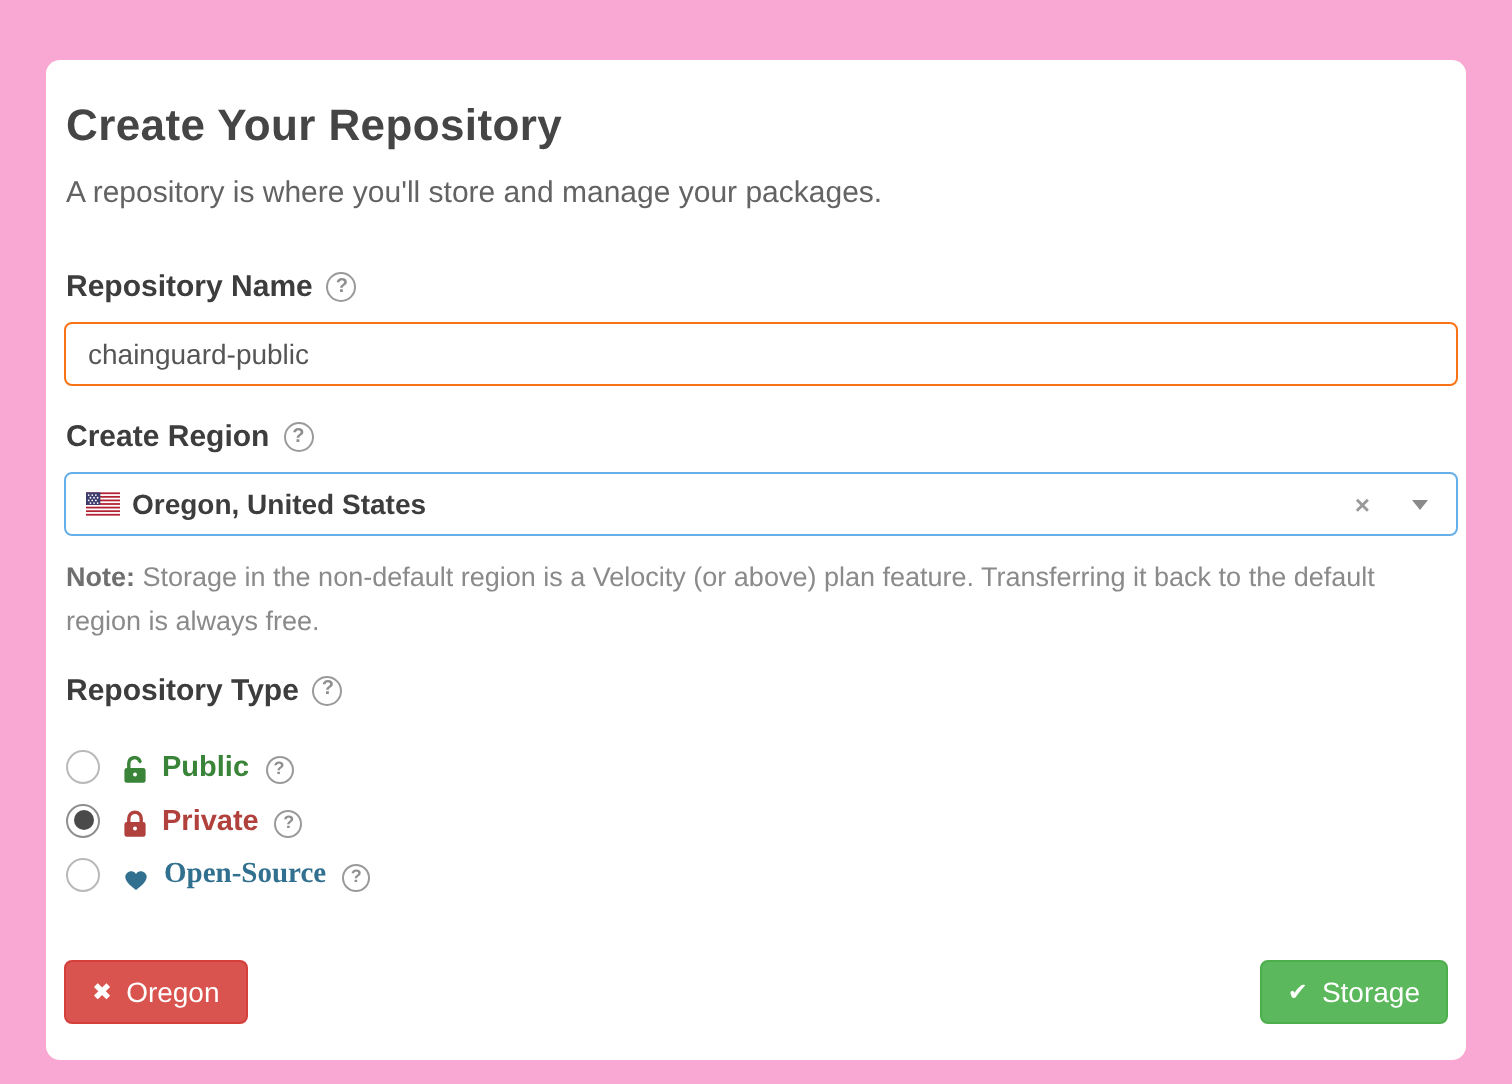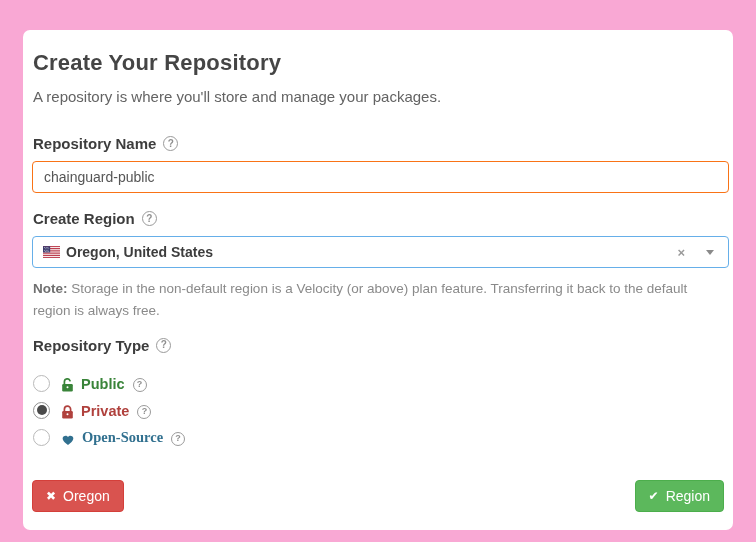--- a/index.html
+++ b/index.html
@@ -184,18 +184,18 @@
       </div>
     </div>
 
     <div class="footer">
       <button class="btn btn-cancel">
         <span class="btn-icon">✖</span>
         <span>Oregon</span>
       </button>
       <button class="btn btn-create">
         <span class="btn-icon">✔</span>
-        <span>Region</span>
+        <span>Storage</span>
       </button>
     </div>
 
   </div>
 </div>
 
 </body></html>

